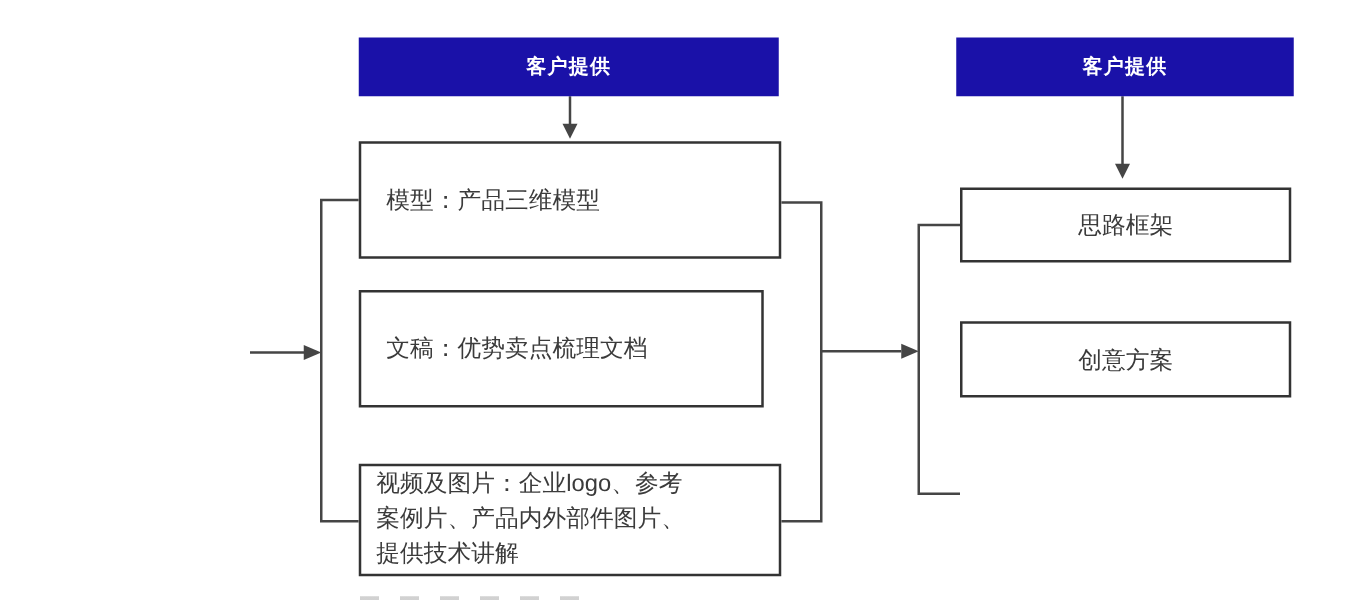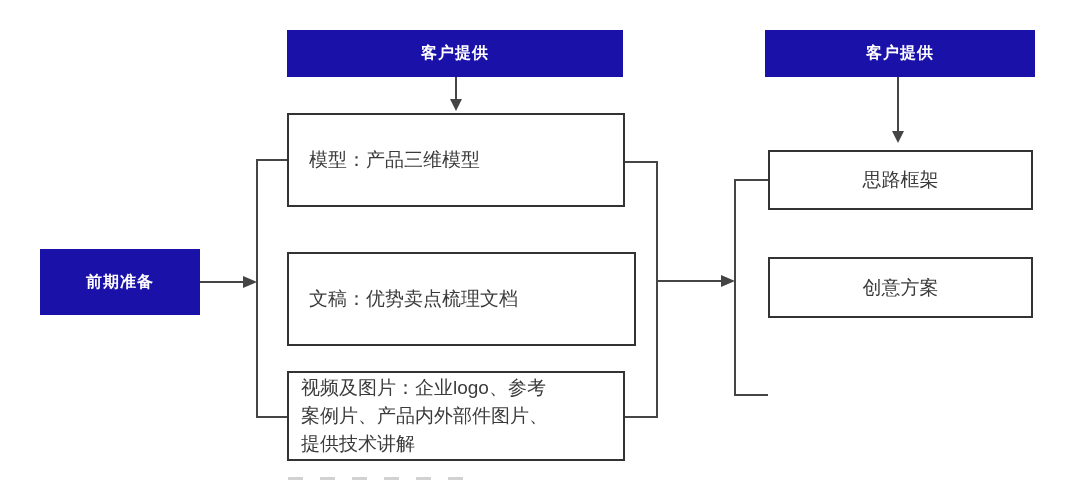--- a/index.html
+++ b/index.html
@@ -71,27 +71,26 @@
     <polyline points="287,160 257,160 257,417 287,417"></polyline>
 
     <polyline points="625,162 657,162 657,417 625,417"></polyline>
 
     <line x1="657" y1="281" x2="721" y2="281"></line>
     <polygon points="735,281 721,275 721,287" fill="#454545" stroke="none"></polygon>
 
     <polyline points="768,180 735,180 735,395 768,395"></polyline>
   </svg>
 
-  <div class="box blue-node" style="left:40px; top:249px; width:160px; height:66px;">前期准备</div>
 
   <div class="box blue-node" style="left:287px; top:30px; width:336px; height:47px;">客户提供</div>
 
   <div class="box outline-node left-text" style="left:287px; top:113px; width:338px; height:94px;">模型：产品三维模型</div>
 
-  <div class="box outline-node left-text" style="left:287px; top:252px; width:349px; height:94px;font-family:Liberation Mono, monospace;">文稿：优势卖点梳理文档</div>
+  <div class="box outline-node left-text" style="left:287px; top:232px; width:324px; height:94px;font-family:Liberation Mono, monospace;">文稿：优势卖点梳理文档</div>
 
   <div class="box outline-node left-text multiline" style="left:287px; top:371px; width:338px; height:90px;">视频及图片：企业logo、参考
 案例片、产品内外部件图片、
 提供技术讲解</div>
 
   <div class="box blue-node" style="left:765px; top:30px; width:270px; height:47px;">客户提供</div>
 
   <div class="box outline-node center-text" style="left:768px; top:150px; width:265px; height:60px;">思路框架</div>
 
   <div class="box outline-node center-text" style="left:768px; top:257px; width:265px; height:61px;">创意方案</div>

